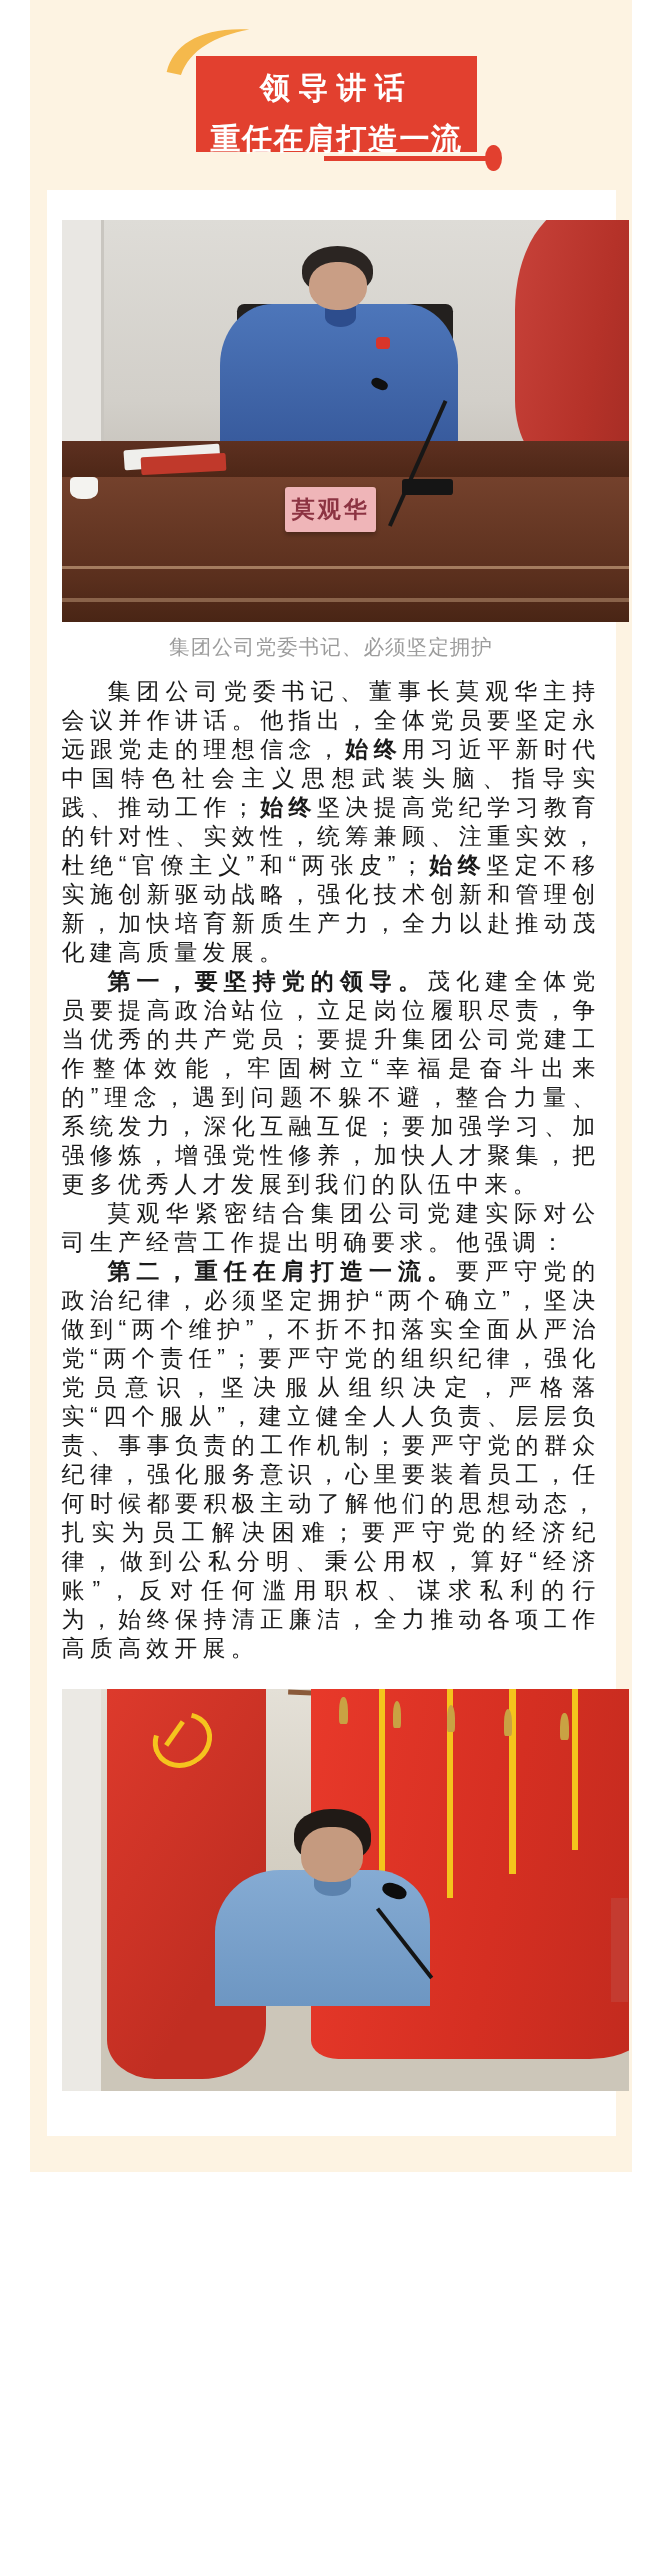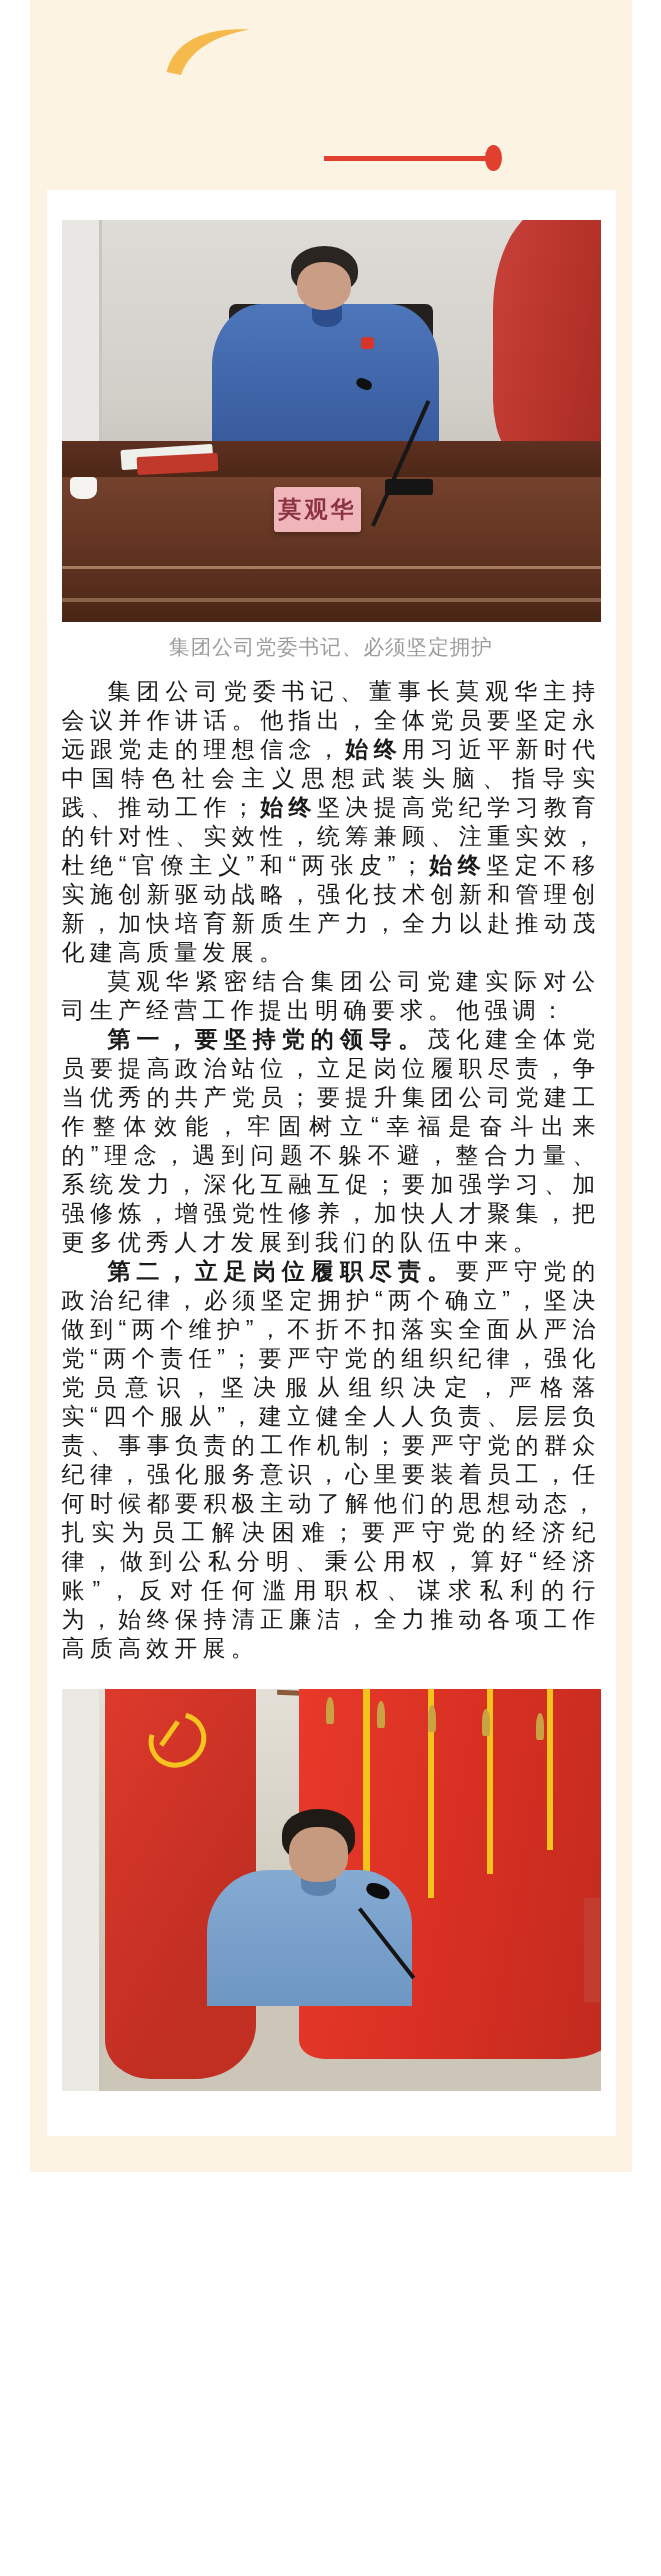--- a/index.html
+++ b/index.html
@@ -14,21 +14,21 @@
          background:#e2402f;color:#ffffff;text-align:center;}
   .badge-l1{font-size:30px;font-weight:bold;letter-spacing:8.2px;margin-top:12.4px;}
   .badge-l2{font-size:30px;font-weight:bold;letter-spacing:1.5px;margin-top:9.3px;}
   .accent-line{position:absolute;left:294px;top:156px;width:164px;height:4.6px;background:#e2402f;}
   .accent-dot{position:absolute;left:455px;top:145px;width:16.5px;height:26px;
               background:#e2402f;border-radius:50%;}
 
   
   .card{margin:0 16.5px;background:#ffffff;padding:30px 15px 45px 15px;}
 
-  .photo{position:relative;width:539px;height:402px;overflow:hidden;background:#d6d3cd;}
+  .photo{position:relative;width:539px;height:402px;overflow:hidden;background:#d6d3cd;padding-left:28px;}
   .caption{text-align:center;color:#9c9c9c;font-size:20.6px;letter-spacing:1px;margin:11.3px 0 15.5px 0;}
 
   .body-text p{margin:0;color:#1a1a1a;font-size:23px;line-height:29px;letter-spacing:5.2px;
                text-align:justify;text-indent:2em;}
   .body-text strong{font-weight:bold;}
   .photo.second{margin-top:26px;}
 
   
   .p1-wall{position:absolute;inset:0;background:linear-gradient(180deg,#dedcd7 0%,#d2cfc9 45%,#c8c4bd 60%);}
   .p1-curtain{position:absolute;left:0;top:0;width:7%;height:100%;background:#e9e7e3;border-right:3.1px solid #c9c6c0;}
@@ -83,20 +83,24 @@
 </head>
 <body>
 
 <div class="page">
   <div class="panel">
 
     <div class="header">
       <svg class="swoosh" viewBox="0 0 172 98">
         <path d="M6 92 C20 38, 72 4, 168 9 C100 22, 52 48, 34 98 Z" fill="#f5b94c"></path>
       </svg>
+      <div class="badge">
+        <div class="badge-l1">领导讲话</div>
+        <div class="badge-l2">重任在肩打造一流</div>
+      </div>
       <div class="accent-line"></div>
       <div class="accent-dot"></div>
     </div>
 
     <div class="card">
 
       <div class="photo">
         <div class="p1-wall"></div>
         <div class="p1-curtain"></div>
         <div class="p1-drape"></div>
@@ -117,23 +121,23 @@
         <div class="p1-mic-head"></div>
         <div class="p1-mic-base"></div>
         <div class="p1-card">
           <span>莫观华</span>
         </div>
       </div>
       <div class="caption">集团公司党委书记、必须坚定拥护</div>
 
       <div class="body-text">
         <p><span>集团公司党委书记、董事长莫观华主持会议并作讲话。他指出，全体党员要坚定永远跟党走的理想信念，</span><strong>始终</strong><span>用习近平新时代中国特色社会主义思想武装头脑、指导实践、推动工作；</span><strong>始终</strong><span>坚决提高党纪学习教育的针对性、实效性，统筹兼顾、注重实效，杜绝“官僚主义”和“两张皮”；</span><strong>始终</strong><span>坚定不移实施创新驱动战略，强化技术创新和管理创新，加快培育新质生产力，全力以赴推动茂化建高质量发展。</span></p>
+        <p><strong>第一，要坚持党的领导。</strong><span>茂化建全体党员要提高政治站位，立足岗位履职尽责，争当优秀的共产党员；要提升集团公司党建工作整体效能，牢固树立“幸福是奋斗出来的”理念，遇到问题不躲不避，整合力量、系统发力，深化互融互促；要加强学习、加强修炼，增强党性修养，加快人才聚集，把更多优秀人才发展到我们的队伍中来。</span></p>
         <p><span>莫观华紧密结合集团公司党建实际对公司生产经营工作提出明确要求。他强调：</span></p>
-        <p><strong>第一，要坚持党的领导。</strong><span>茂化建全体党员要提高政治站位，立足岗位履职尽责，争当优秀的共产党员；要提升集团公司党建工作整体效能，牢固树立“幸福是奋斗出来的”理念，遇到问题不躲不避，整合力量、系统发力，深化互融互促；要加强学习、加强修炼，增强党性修养，加快人才聚集，把更多优秀人才发展到我们的队伍中来。</span></p>
-        <p><strong>第二，立足岗位履职尽责。</strong><span>要严守党的政治纪律，必须坚定拥护“两个确立”，坚决做到“两个维护”，不折不扣落实全面从严治党“两个责任”；要严守党的组织纪律，强化党员意识，坚决服从组织决定，严格落实“四个服从”，建立健全人人负责、层层负责、事事负责的工作机制；要严守党的群众纪律，强化服务意识，心里要装着员工，任何时候都要积极主动了解他们的思想动态，扎实为员工解决困难；要严守党的经济纪律，做到公私分明、秉公用权，算好“经济账”，反对任何滥用职权、谋求私利的行为，始终保持清正廉洁，全力推动各项工作高质高效开展。</span></p>
+        <p><strong>第二，重任在肩打造一流。</strong><span>要严守党的政治纪律，必须坚定拥护“两个确立”，坚决做到“两个维护”，不折不扣落实全面从严治党“两个责任”；要严守党的组织纪律，强化党员意识，坚决服从组织决定，严格落实“四个服从”，建立健全人人负责、层层负责、事事负责的工作机制；要严守党的群众纪律，强化服务意识，心里要装着员工，任何时候都要积极主动了解他们的思想动态，扎实为员工解决困难；要严守党的经济纪律，做到公私分明、秉公用权，算好“经济账”，反对任何滥用职权、谋求私利的行为，始终保持清正廉洁，全力推动各项工作高质高效开展。</span></p>
       </div>
 
       <div class="photo second">
         <div class="p2-wall"></div>
         <div class="p2-beam"></div>
         <div class="p2-flagfield"></div>
         <div class="p2-stripe" style="left:56%;"></div>
         <div class="p2-stripe" style="left:68%;height:52%;"></div>
         <div class="p2-stripe" style="left:79%;height:46%;"></div>
         <div class="p2-stripe" style="left:90%;height:40%;"></div>

